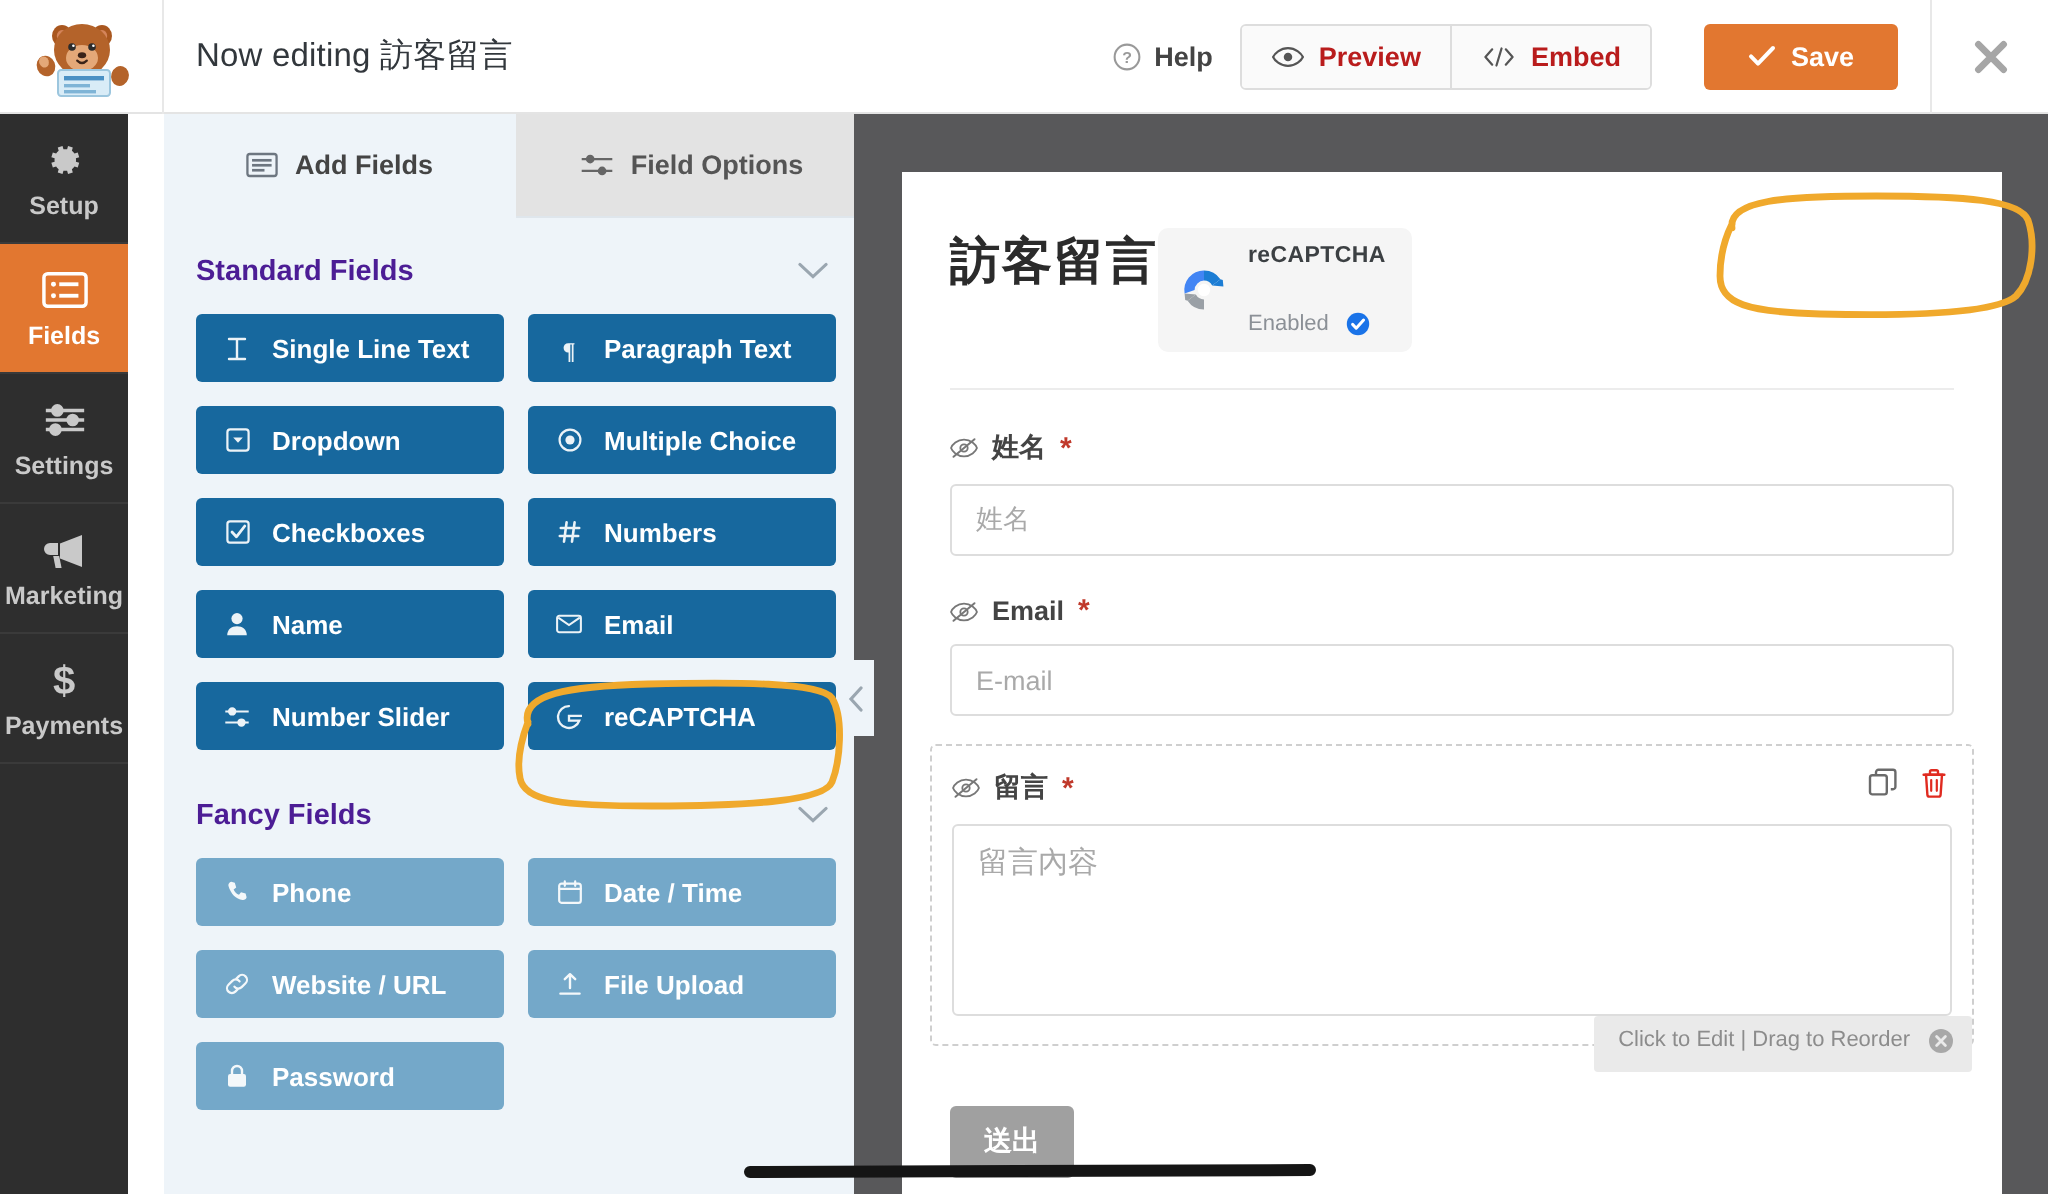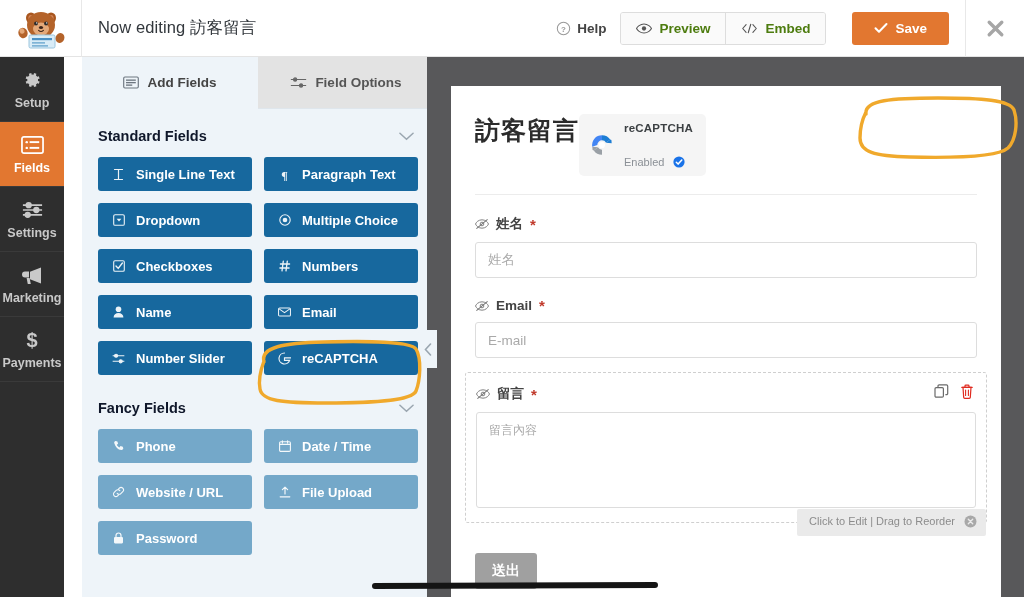--- a/index.html
+++ b/index.html
@@ -28,21 +28,21 @@
   .topbar-right {
     margin-left: auto; display: flex; align-items: center; height: 57px;
   }
   .help-btn {
     display: flex; align-items: center; gap: 6px; font-size: 13.5px;
     color: #444; font-weight: bold; padding: 0 14px; cursor: pointer;
   }
   .btn-group { display: flex; border: 1px solid #ddd; border-radius: 3px; overflow: hidden; }
   .btn-group .gbtn {
     display: flex; align-items: center; gap: 7px; padding: 8px 15px;
-    font-size: 13.5px; font-weight: bold; color: #4d7c0f; background: #fafafa;
+    font-size: 13.5px; font-weight: bold; color: #b91c1c; background: #fafafa;
     cursor: pointer;
   }
   .btn-group .gbtn + .gbtn { border-left: 1px solid #ddd; }
   .save-btn {
     display: flex; align-items: center; gap: 7px; margin-left: 26px;
     background: #e27730; color: #fff; font-size: 13.5px; font-weight: bold;
     padding: 9px 22px; border-radius: 3px; cursor: pointer;
   }
   .close-wrap {
     margin-left: 16px; width: 59px; height: 57px; display: flex;
@@ -74,21 +74,21 @@
     gap: 8px; font-size: 13.5px; font-weight: bold; color: #444;
     cursor: pointer; border-bottom: 1px solid #dfe6ec;
   }
   .tab.active { background: #eef4f9; border-bottom-color: #eef4f9; }
   .tab.inactive { background: #e3e3e3; color: #555; }
 
   .sect-head {
     display: flex; align-items: center; justify-content: space-between;
     padding: 18px 20px 12px 16px;
   }
-  .sect-title { font-size: 14.5px; font-weight: bold; color: #0f172a; }
+  .sect-title { font-size: 14.5px; font-weight: bold; color: #4c1d95; }
   .chev { color: #9aa6b0; }
 
   .grid { display: grid; grid-template-columns: 1fr 1fr; gap: 12px; padding: 0 16px; }
   .fbtn {
     display: flex; align-items: center; gap: 10px; height: 34px;
     border-radius: 3px; padding: 0 13px; color: #fff; font-size: 13px;
     font-weight: bold; cursor: pointer; position: relative;
   }
   .fbtn.std { background: #17689e; }
   .fbtn.fancy { background: #74a8c9; }
@@ -128,21 +128,21 @@
     font-weight: bold; color: #444; margin-bottom: 9px;
   }
   .req { color: #c0392b; font-size: 15px; line-height: 1; }
   .finput {
     width: 100%; height: 36px; border: 1px solid #ddd; border-radius: 3px;
     background: #fff; font-size: 13.5px; color: #a9a9a9;
     padding: 0 12px; display: flex; align-items: center;
   }
   .ftext {
     width: 100%; height: 96px; border: 1px solid #ddd; border-radius: 3px;
-    background: #fff; font-size: 12px; color: #a9a9a9; padding: 9px 12px;
+    background: #fff; font-size: 15px; color: #a9a9a9; padding: 9px 12px;
   }
 
   .hover-field {
     position: relative; border: 1px dashed #cfcfcf; border-radius: 3px;
     margin: 14px -10px 0 -10px; padding: 12px 10px 14px 10px;
   }
   .hover-field .flabel { margin-bottom: 9px; }
   .field-actions {
     position: absolute; right: 12px; top: 11px; display: flex; gap: 11px;
   }

